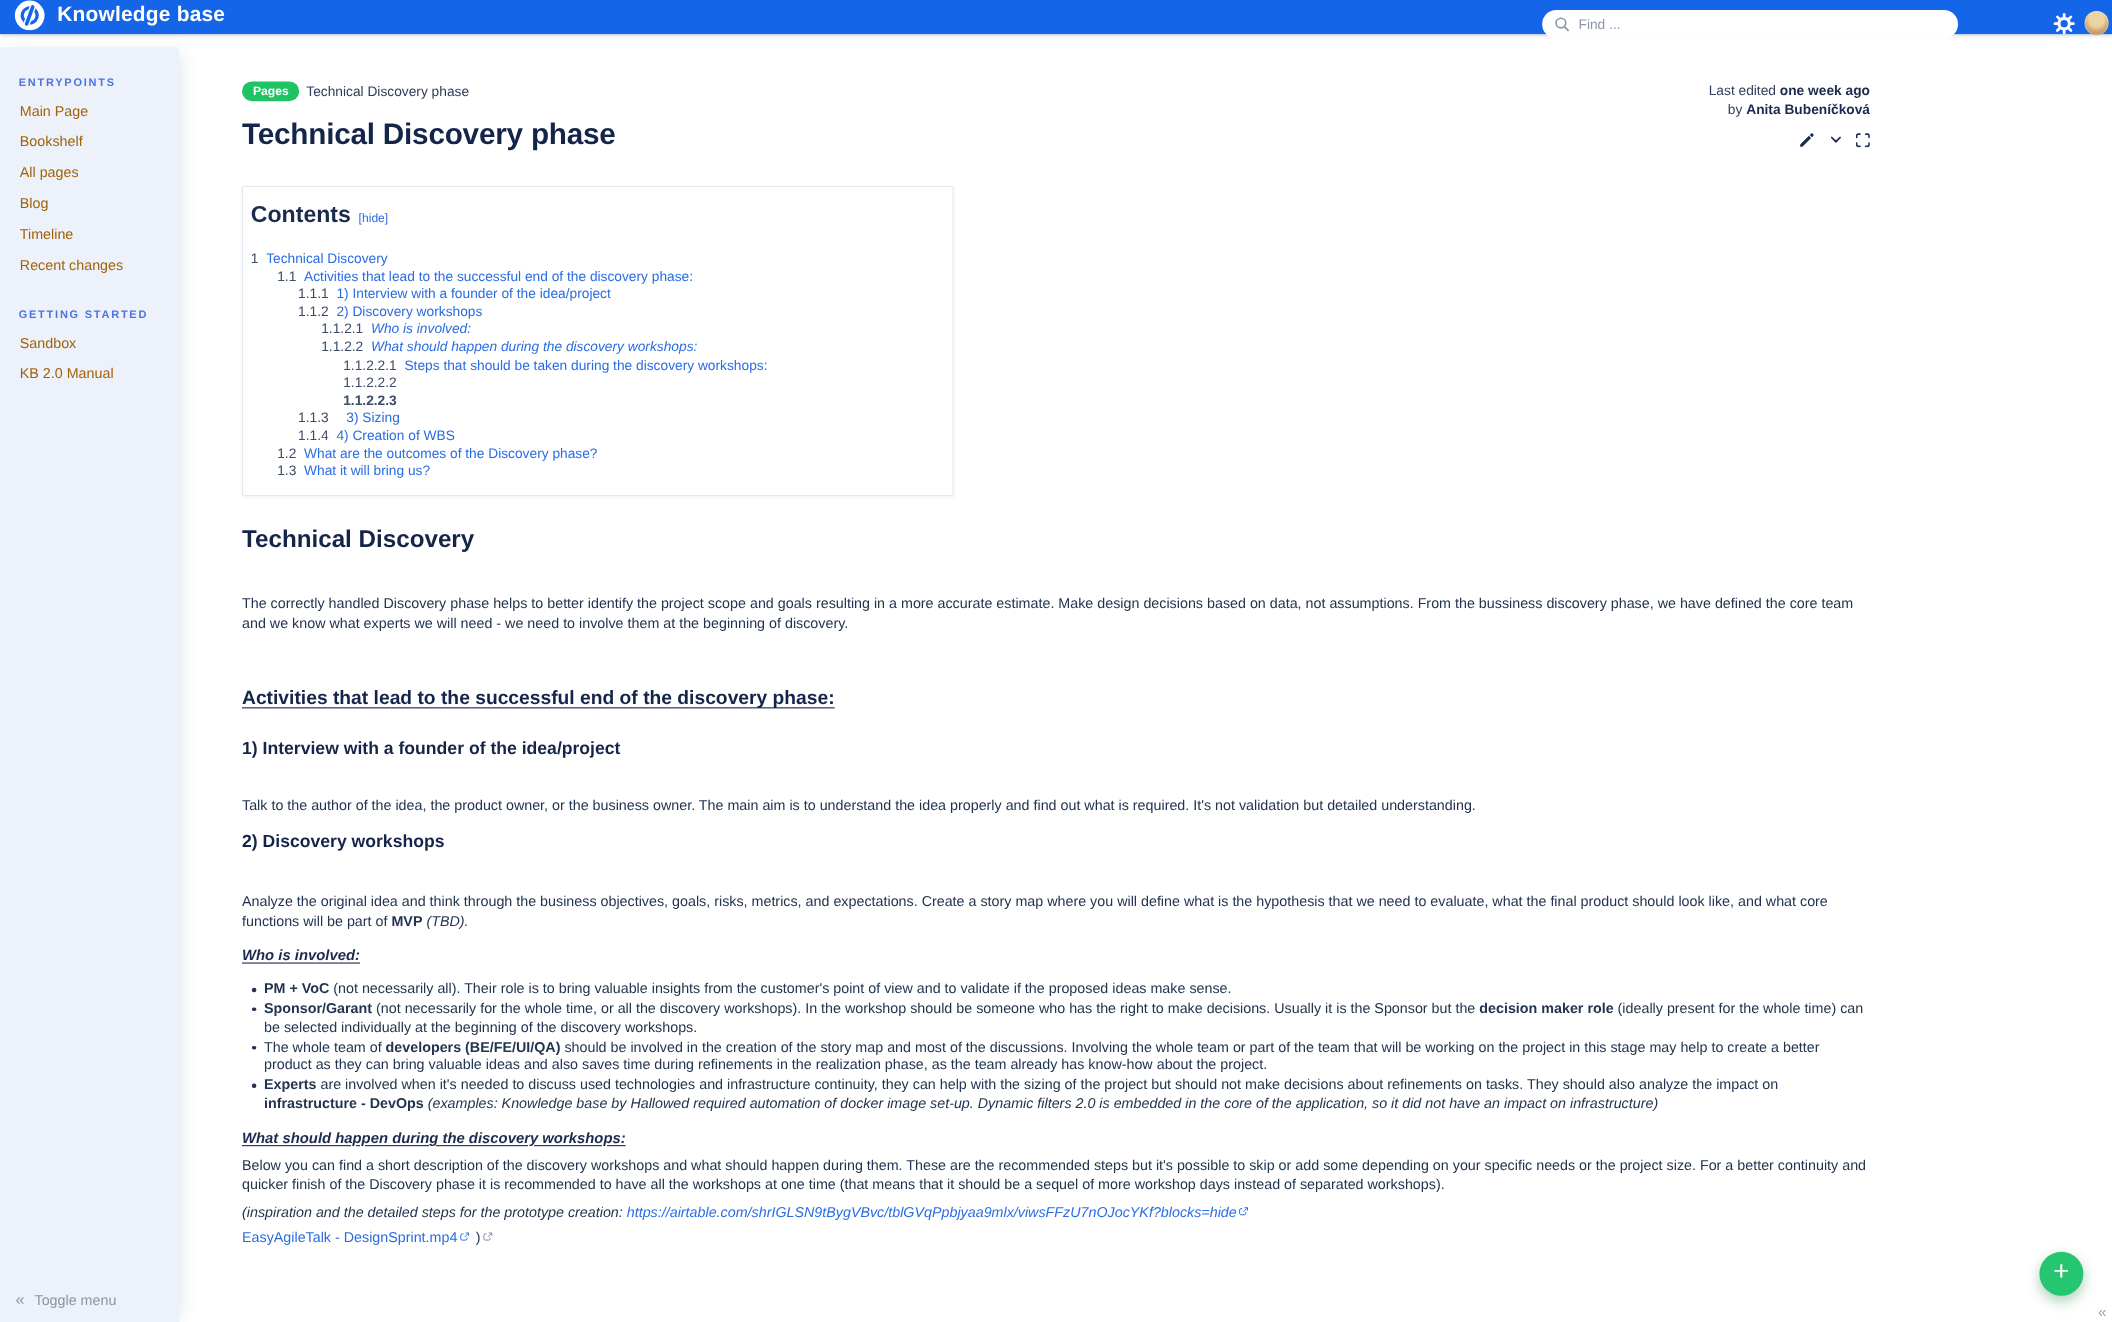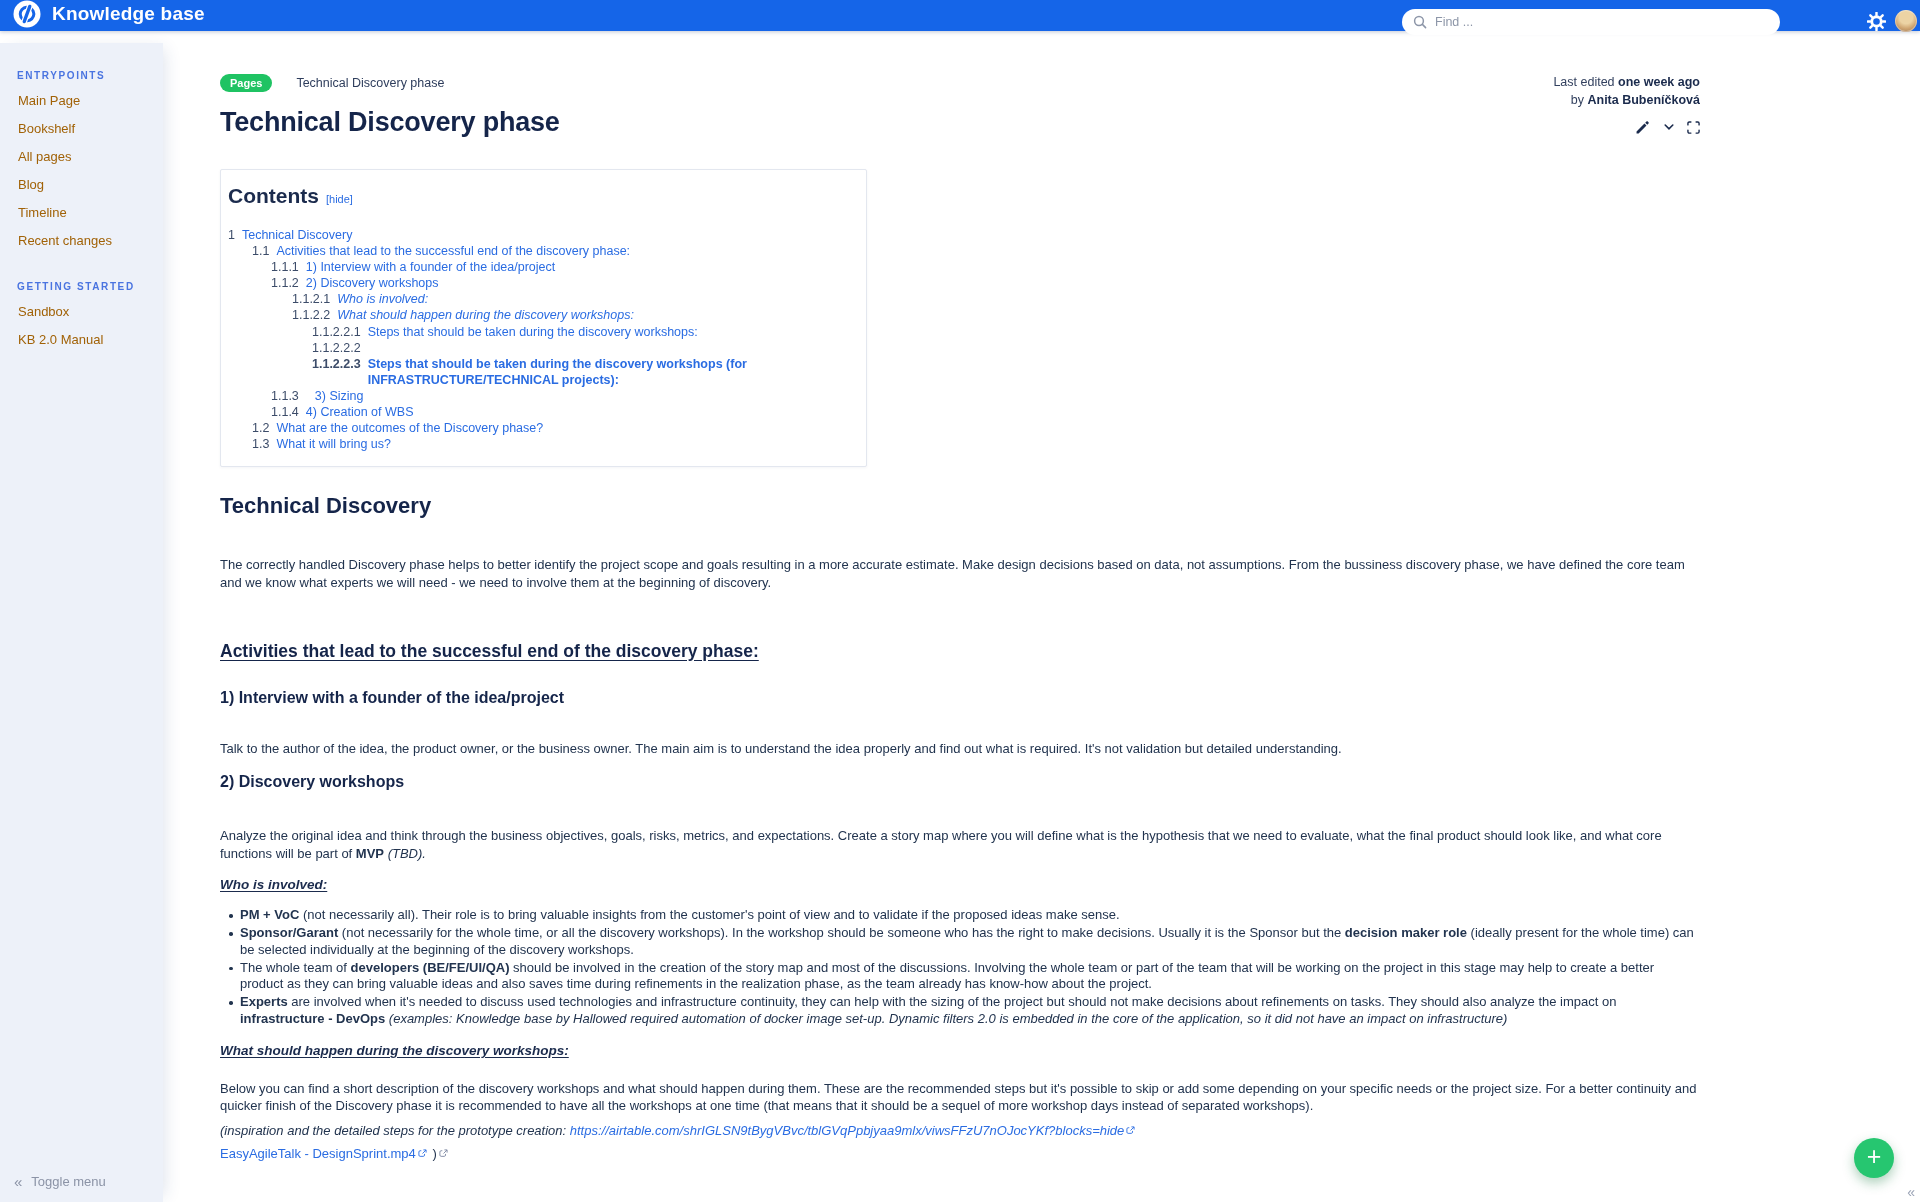--- a/index.html
+++ b/index.html
@@ -30,21 +30,21 @@
     box-shadow:7px 0 16px -6px rgba(40,70,130,.16);z-index:4}
   .side-label{margin:27px 0 5px 17px;font-size:10px;font-weight:700;letter-spacing:1.6px;color:#4a74e0}
   .side-item{margin-left:18px;padding:6.5px 0;font-size:13px;color:#a16207;cursor:pointer}
   .toggle{position:absolute;left:14px;bottom:13px;color:#8b93a6;font-size:13px;display:flex;gap:9px;align-items:center;cursor:pointer}
   .toggle .chev{font-size:15px;line-height:1}
 
   
   main{position:absolute;left:163px;top:43px;right:0;bottom:0;background:#fff;overflow:hidden}
   .content{position:absolute;left:57px;top:0;width:1480px}
 
-  .crumb-row{margin-top:31px;display:flex;align-items:center;gap:24px}
+  .crumb-row{margin-top:31px;display:flex;align-items:center;gap:6px}
   .badge{background:var(--badge-green);color:#fff;font-size:11px;font-weight:700;padding:3px 10px;border-radius:10px;cursor:pointer}
   .crumb{font-size:12.5px;color:#2e3d5c;font-weight:500}
 
   .meta{position:absolute;top:31px;right:0;text-align:right;font-size:12.5px;color:#33415f;line-height:1.42}
   .meta .bold{font-weight:700;color:#1b2b4d}
   .meta-icons{margin-top:9px;display:flex;justify-content:flex-end;align-items:center;gap:13px}
   .meta-icons svg{cursor:pointer}
 
   h1.title{margin-top:15px;font-size:27px;font-weight:700;color:var(--heading-navy);letter-spacing:-.2px}
 
@@ -68,21 +68,21 @@
     text-decoration:underline;text-underline-offset:3px}
   .h3{margin-top:27px;font-size:16px;font-weight:700;color:var(--heading-navy)}
   .h3.tight{margin-top:16px}
   .p-talk{margin-top:33px}
   .p-analyze{margin-top:36px}
   .h-bi{margin-top:15px;font-size:13.5px;font-weight:700;font-style:italic;color:#1b2b4d;
     text-decoration:underline;text-underline-offset:2px}
   ul.bullets{margin-top:15px;list-style:none;padding-left:9px}
   .bullets li{position:relative;padding-left:11px;font-size:13px;line-height:16.8px;color:var(--body-navy);margin-bottom:1px}
   .bullets li::before{content:"";position:absolute;left:0;top:7px;width:3.5px;height:3.5px;border-radius:50%;background:var(--body-navy)}
-  .p-below{margin-top:22px}
+  .p-below{margin-top:9px}
   .p-insp{margin-top:7px;font-style:italic}
   .p-easy{margin-top:5px}
   .lnk{color:var(--link-blue);cursor:pointer;text-decoration:none}
   .b{font-weight:700}.i{font-style:italic}
   svg.ext{width:9px;height:9px;margin:0 2px;color:var(--link-blue);display:inline-block}
   svg.ext.gray{color:#7b86a0}
 
   
   .fab{position:absolute;left:1854px;top:1138px;width:40px;height:40px;border-radius:50%;background:var(--fab-green);
     border:none;color:#fff;cursor:pointer;display:flex;align-items:center;justify-content:center;
@@ -220,21 +220,20 @@
             </div>
             <div class="toc-row" style="padding-left: 84px;">
               <span class="toc-num">1.1.2.2.1</span>
               <a class="toc-link">Steps that should be taken during the discovery workshops:</a>
             </div>
             <div class="toc-row" style="padding-left: 84px;">
               <span class="toc-num">1.1.2.2.2</span>
             </div>
             <div class="toc-row" style="padding-left: 84px; font-weight: bold;">
               <span class="toc-num">1.1.2.2.3</span>
-              <a class="toc-link">Steps that should be taken during the discovery workshops (for INFRASTRUCTURE/TECHNICAL projects):</a>
             </div>
             <div class="toc-row" style="padding-left: 43px; gap: 16px;">
               <span class="toc-num">1.1.3</span>
               <a class="toc-link">3) Sizing</a>
             </div>
             <div class="toc-row" style="padding-left: 43px;">
               <span class="toc-num">1.1.4</span>
               <a class="toc-link">4) Creation of WBS</a>
             </div>
             <div class="toc-row" style="padding-left: 24px;">

